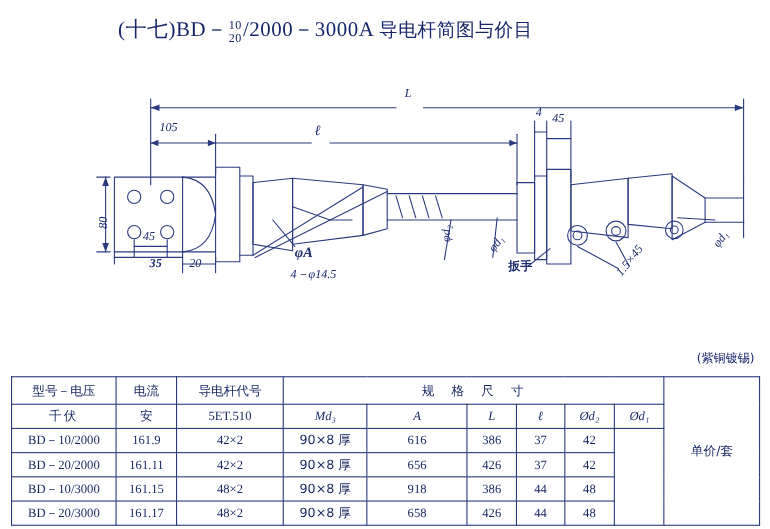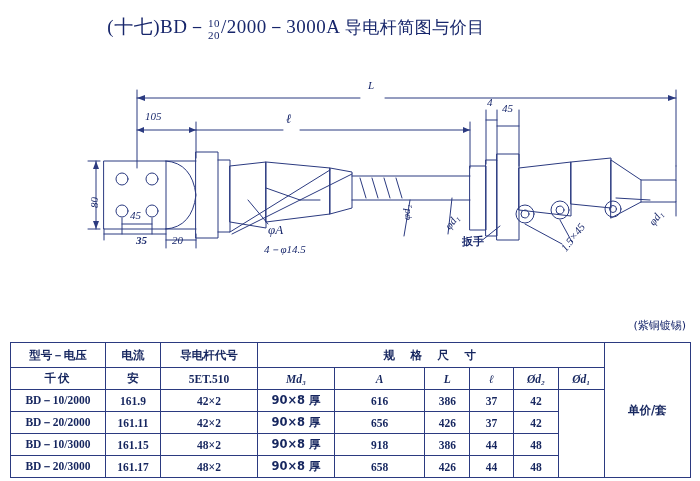--- a/index.html
+++ b/index.html
@@ -95,21 +95,21 @@
     color: #16265f;
   }
   table, th, td {
     border: 1px solid #2b3a80;
   }
   th, td {
     padding: 1px 10px;
     text-align: center;
     vertical-align: middle;
     height: 19px;
-    font-weight: bold;
+    font-weight: normal;
   }
   .hdr-row th { height: 22px; }
   .unitrow td { height: 19px; }
   .mid-sp { letter-spacing: 2px; }
   .cn { font-family: "DejaVu Sans", sans-serif; }
   .it { font-style: italic; }
   td.model { text-align: center; }
   .price-col { width: 86px; }
 </style>
 </head>
@@ -227,21 +227,21 @@
     <div class="lbl" style="left:368px; top:31px;">L</div>
     <div class="lbl" style="left:145px; top:62px;">105</div>
     <div class="lbl" style="left:286px; top:63px; font-size:13px;">ℓ</div>
     <div class="lbl" style="left:487px; top:48px;">4</div>
     <div class="lbl" style="left:502px; top:54px;">45</div>
     <div class="lbl rot90" style="left:88px; top:160px;">80</div>
     <div class="lbl" style="left:130px; top:161px;">45</div>
     <div class="lbl" style="left:136px; top:186px;font-weight:bold;">35</div>
     <div class="lbl" style="left:172px; top:186px;">20</div>
     <div class="lbl" style="left:264px; top:146px;margin-top:48px;">4－φ14.5</div>
-    <div class="lbl" style="left:268px; top:174px; font-size:13px;">φA</div>
+    <div class="lbl" style="left:268px; top:174px; font-size:13px;font-weight:bold;">φA</div>
     <div class="lbl rot90" style="left:400px; top:172px;">φd₂</div>
     <div class="lbl rot45" style="left:442px; top:176px;">φd₁</div>
     <div class="lbl rot45" style="left:646px; top:172px;">φd₁</div>
     <div class="lbl cnb" style="left:462px; top:186px;">扳手</div>
     <div class="lbl rot45" style="left:558px; top:198px;">1.5×45</div>
   </div>
 
   <div id="note">(紫铜镀锡)</div>
 
   <div id="table-wrap">

